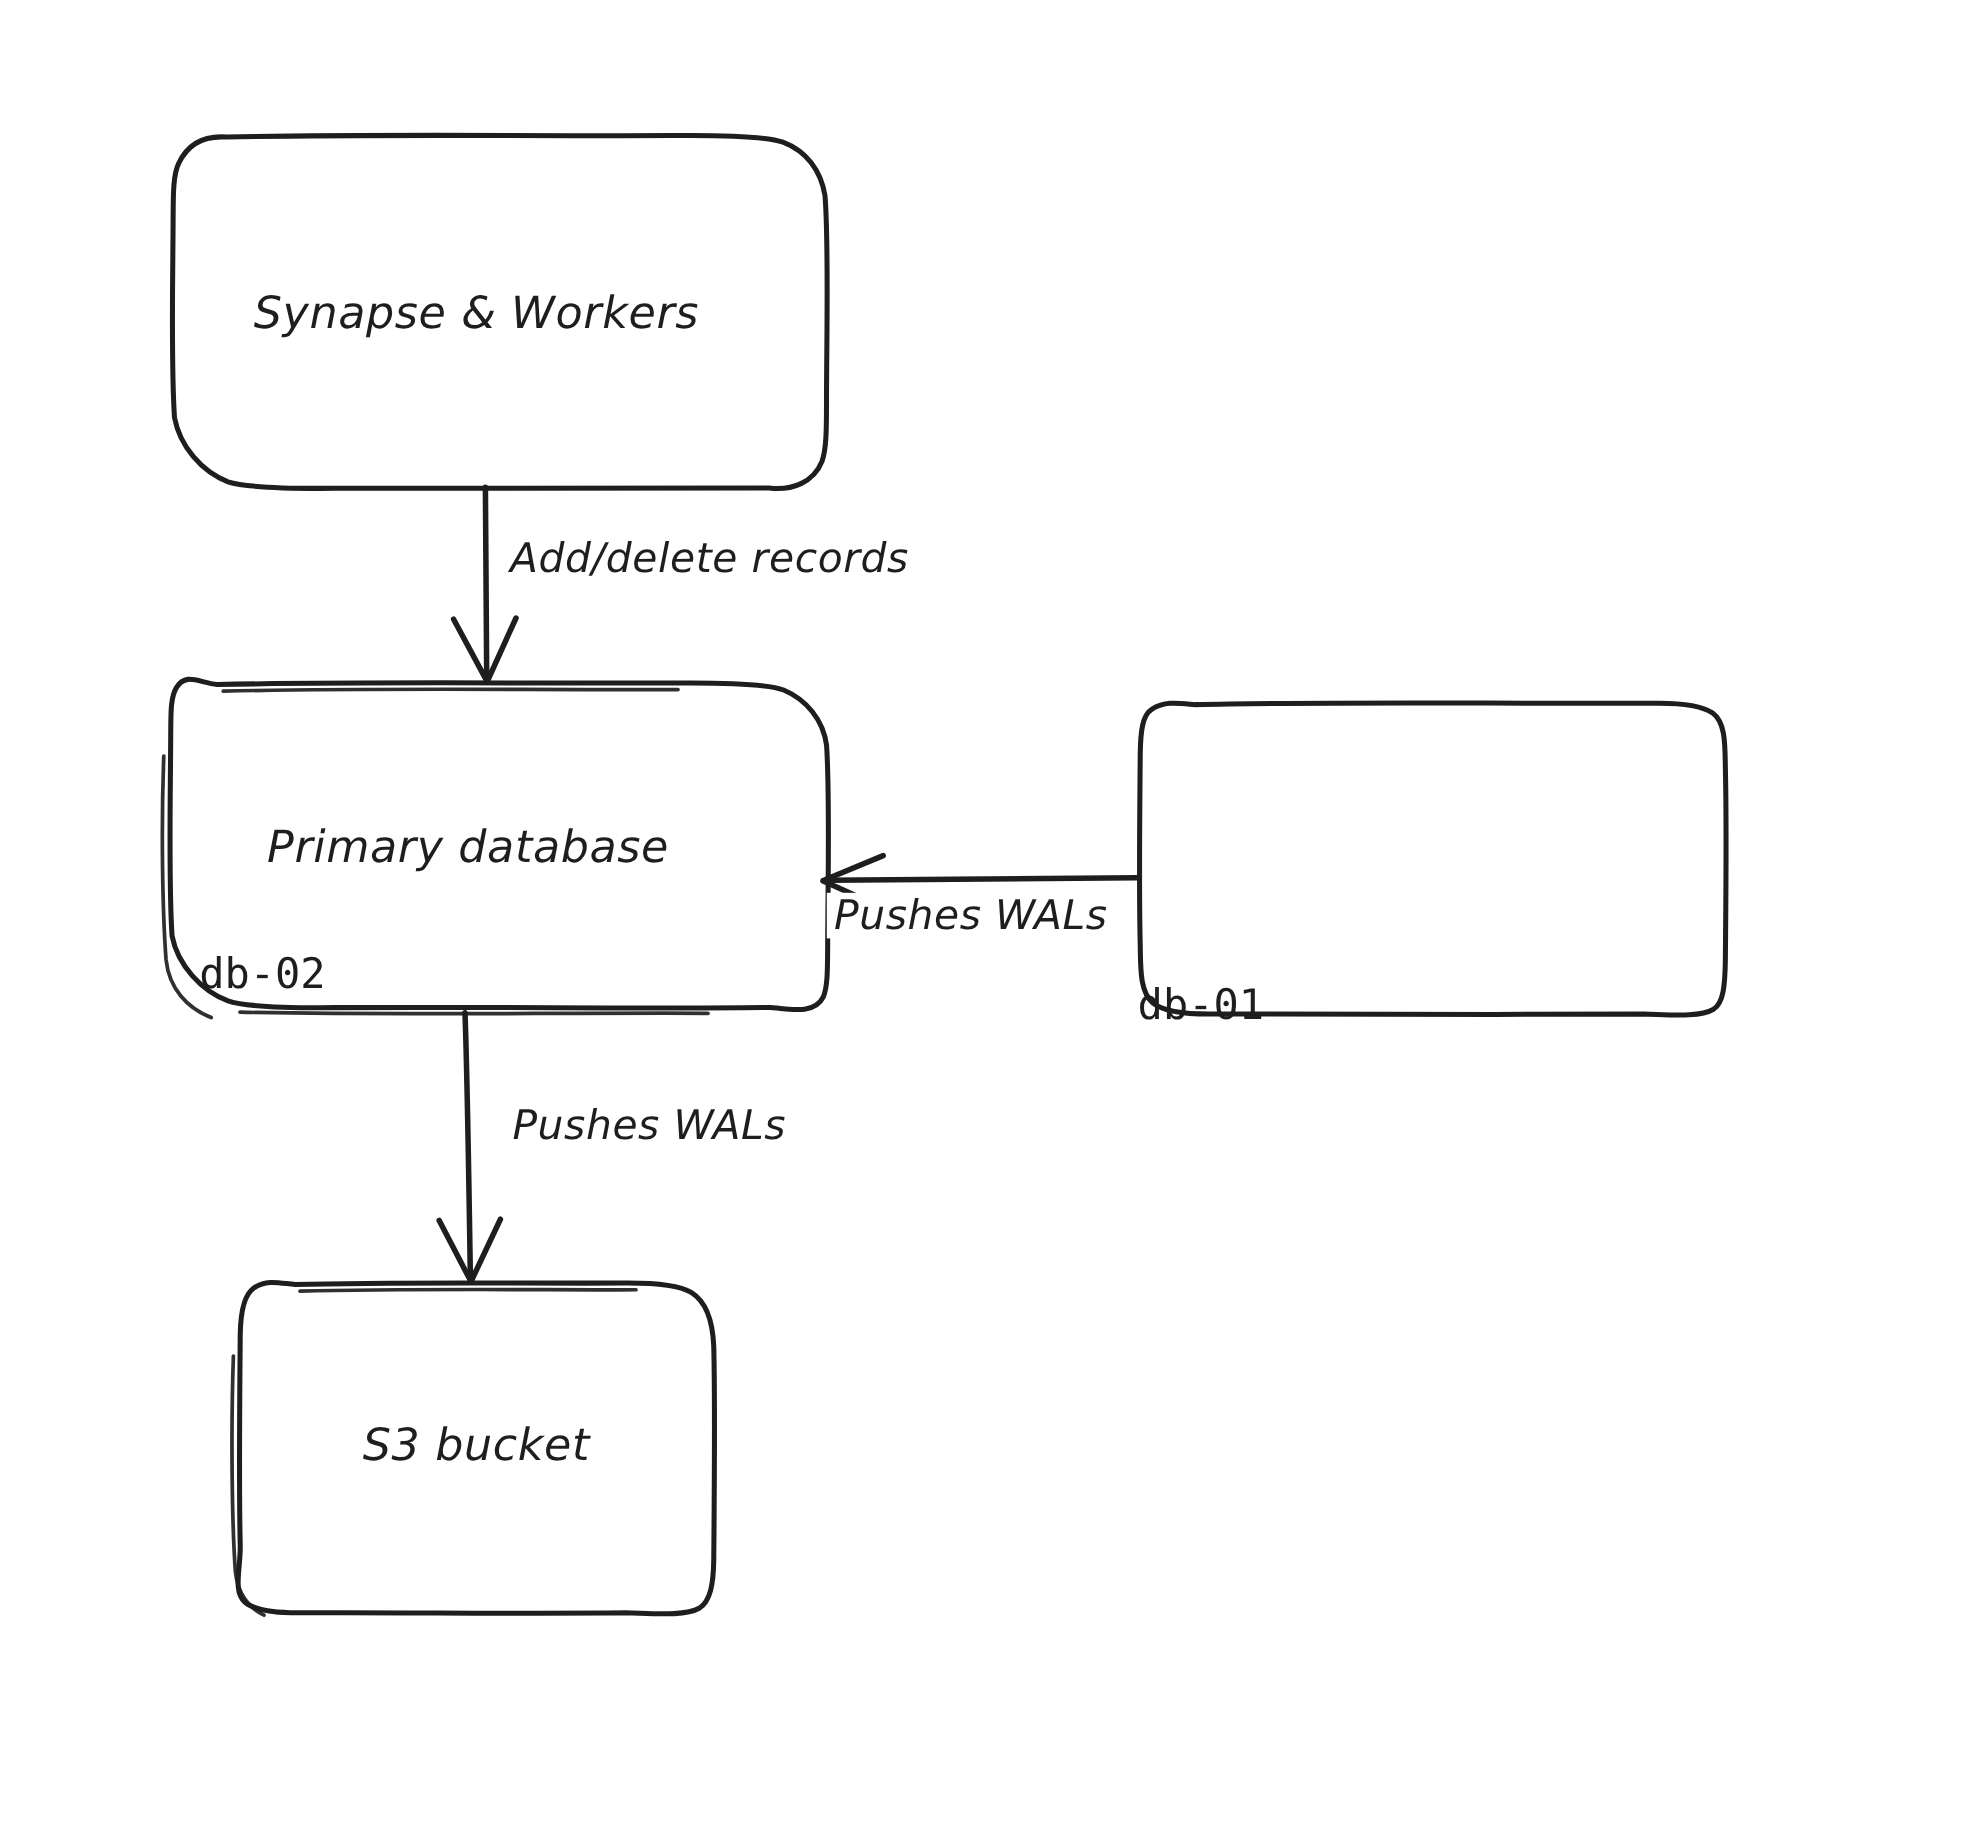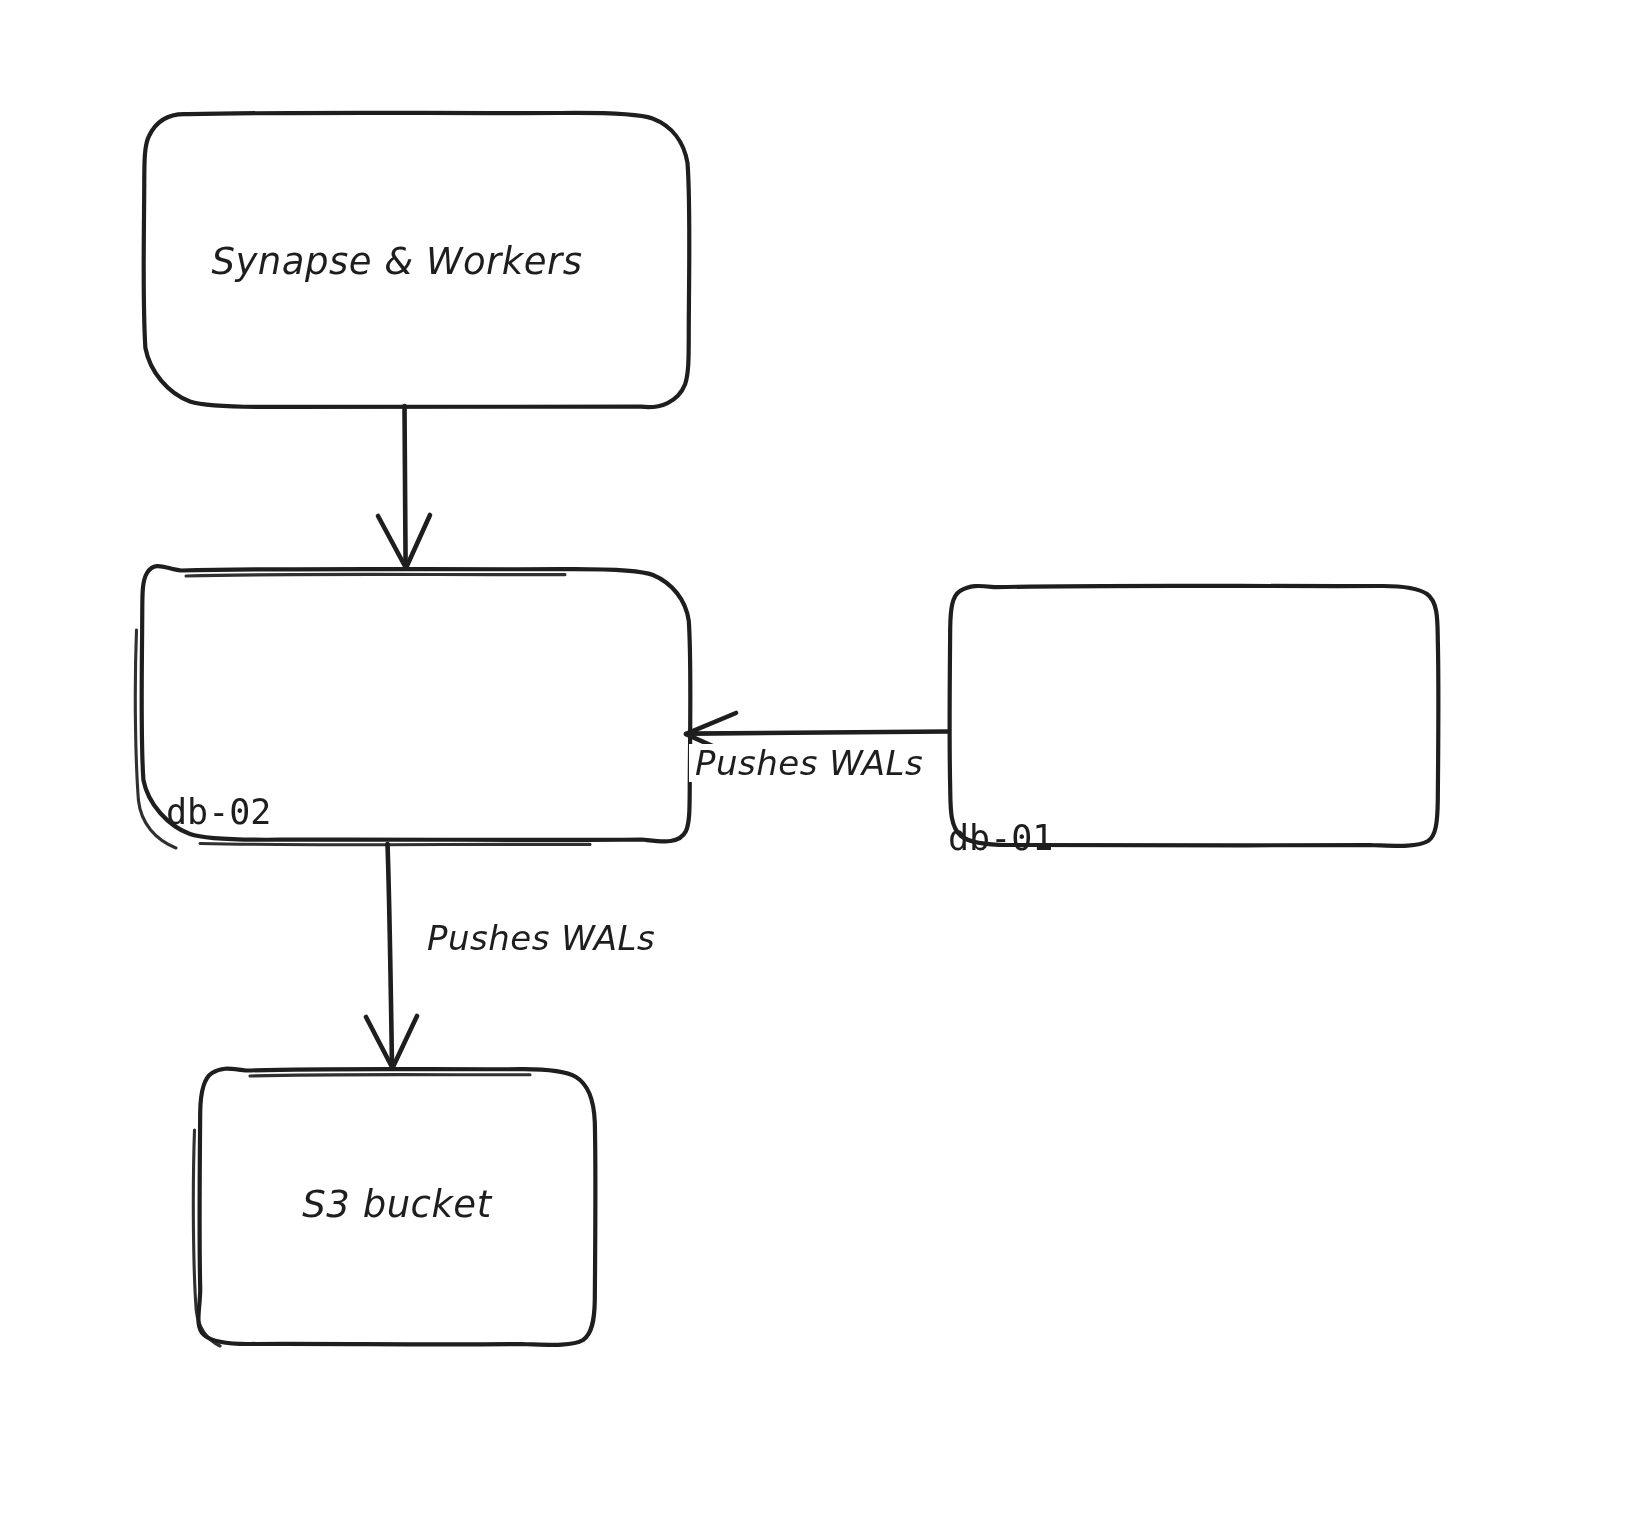--- a/index.html
+++ b/index.html
@@ -159,24 +159,26 @@
 
     <g>
       <path d="M387.5,844 C 389.5,900 391,1000 392,1066" fill="none" stroke="#1e1e1e" stroke-width="4.6" stroke-linecap="round"></path>
       <path d="M366,1017 L 392.5,1068" fill="none" stroke="#1e1e1e" stroke-width="4.6" stroke-linecap="round"></path>
       <path d="M417,1016 L 392.5,1068" fill="none" stroke="#1e1e1e" stroke-width="4.6" stroke-linecap="round"></path>
     </g>
   </svg>
 
   <div class="node-label node-title hand" style="left:397px; top:261px;">Synapse &amp; Workers</div>
 
+  <div class="node-label node-title hand" style="left:390px; top:706px;">Primary database</div>
   <div class="node-label node-sub mono" style="left:166px; top:795px;">db-02</div>
 
   <div class="node-label node-sub mono" style="left:948px; top:800px;margin-top:21px;">db-01</div>
 
   <div class="node-label node-title hand" style="left:397px; top:1204px;">S3 bucket</div>
 
+  <div class="edge-label hand" style="left:419px; top:447px;">Add/delete records</div>
 
   <div class="edge-label hand" style="left:689px; top:744px;">Pushes WALs</div>
 
   <div class="edge-label hand" style="left:421px; top:919px;">Pushes WALs</div>
 
 </div>
 
 </body></html>

